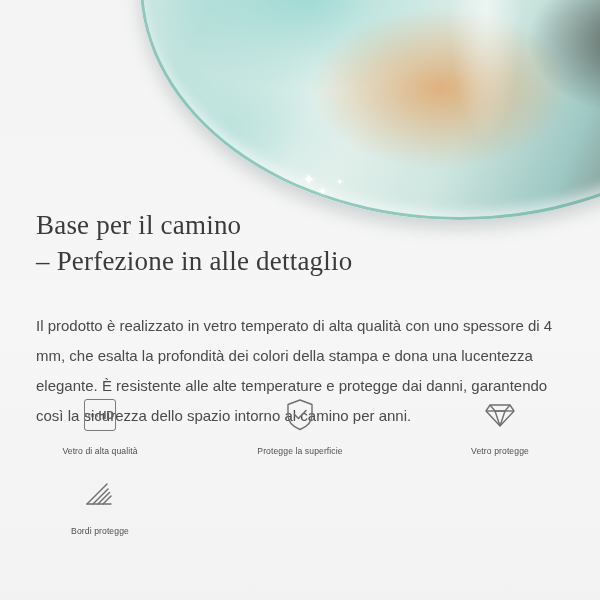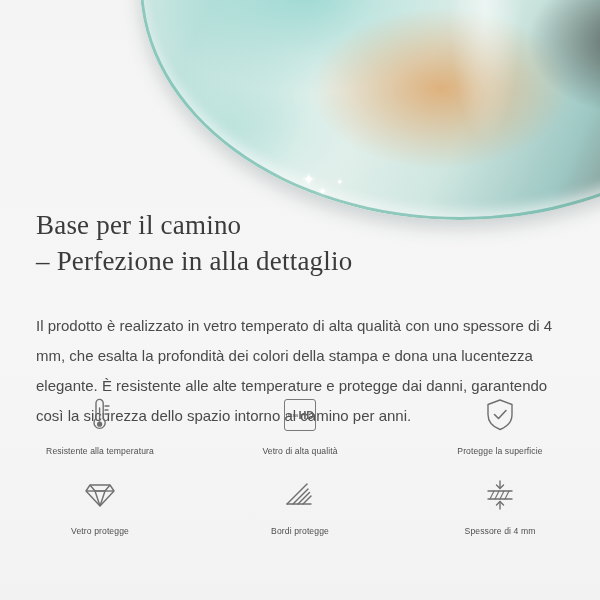--- a/index.html
+++ b/index.html
@@ -156,40 +156,27 @@
 
     <div class="hero-edge"></div>
   </div>
   <div class="sparkle s1">✦</div>
   <div class="sparkle s2">✦</div>
   <div class="sparkle s3">✦</div>
 
   <div class="content">
     <h1>
       <span>Base per il camino</span>
-      <span class="line2">– Perfezione in alla dettaglio</span>
+      <span class="line2">– Perfezione in alle dettaglio</span>
     </h1>
     <p class="desc">Il prodotto è realizzato in vetro temperato di alta qualità con uno spessore di 4 mm, che esalta la profondità dei colori della stampa e dona una lucentezza elegante. È resistente alle alte temperature e protegge dai danni, garantendo così la sicurezza dello spazio intorno al camino per anni.</p>
   </div>
 
   <div class="features">
 
-    <div class="feature">
-      <div class="glyph">
-        <svg width="34" height="36" viewBox="0 0 34 36" fill="none" stroke="#6f6f6f" stroke-width="1.4" stroke-linecap="round">
-          <path d="M13 6 a3.6 3.6 0 0 1 7.2 0 v15.5 a5.6 5.6 0 1 1 -7.2 0 Z"></path>
-          <line x1="16.6" y1="11" x2="16.6" y2="24"></line>
-          <circle cx="16.6" cy="27.2" r="2.6" fill="#6f6f6f" stroke="none"></circle>
-          <line x1="22" y1="9" x2="26" y2="9"></line>
-          <line x1="22" y1="13" x2="25" y2="13"></line>
-          <line x1="22" y1="17" x2="26" y2="17"></line>
-        </svg>
-      </div>
-      <div class="caption">Resistente alla temperatura</div>
-    </div>
 
     <div class="feature">
       <div class="glyph">
         <div class="hd-box">
           <div class="t1">ultra</div>
           <div class="t2">HD</div>
         </div>
       </div>
       <div class="caption">Vetro di alta qualità</div>
     </div>
@@ -223,29 +210,15 @@
           <path d="M4 24 L24 4"></path>
           <path d="M4 24 H28"></path>
           <path d="M10 24 L25 9"></path>
           <path d="M15 24 L26.5 12.5"></path>
           <path d="M20 24 L28 16"></path>
         </svg>
       </div>
       <div class="caption">Bordi protegge</div>
     </div>
 
-    <div class="feature">
-      <div class="glyph">
-        <svg width="36" height="34" viewBox="0 0 36 34" fill="none" stroke="#6f6f6f" stroke-width="1.4" stroke-linecap="round">
-          <line x1="18" y1="3" x2="18" y2="10"></line>
-          <path d="M14.5 7 L18 10.5 L21.5 7"></path>
-          <line x1="6" y1="13" x2="30" y2="13"></line>
-          <line x1="6" y1="21" x2="30" y2="21"></line>
-          <path d="M8 21 L12 13 M13 21 L17 13 M18 21 L22 13 M23 21 L27 13" stroke-width="1.1"></path>
-          <line x1="18" y1="31" x2="18" y2="24"></line>
-          <path d="M14.5 27 L18 23.5 L21.5 27"></path>
-        </svg>
-      </div>
-      <div class="caption">Spessore di 4 mm</div>
-    </div>
 
   </div>
 </div>
 
 </body></html>

